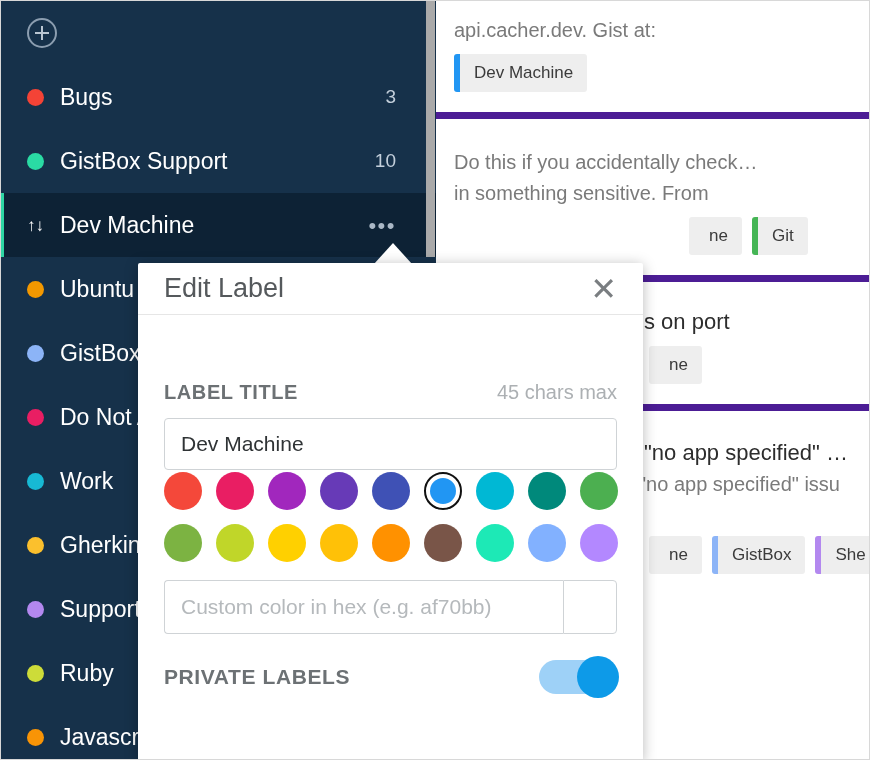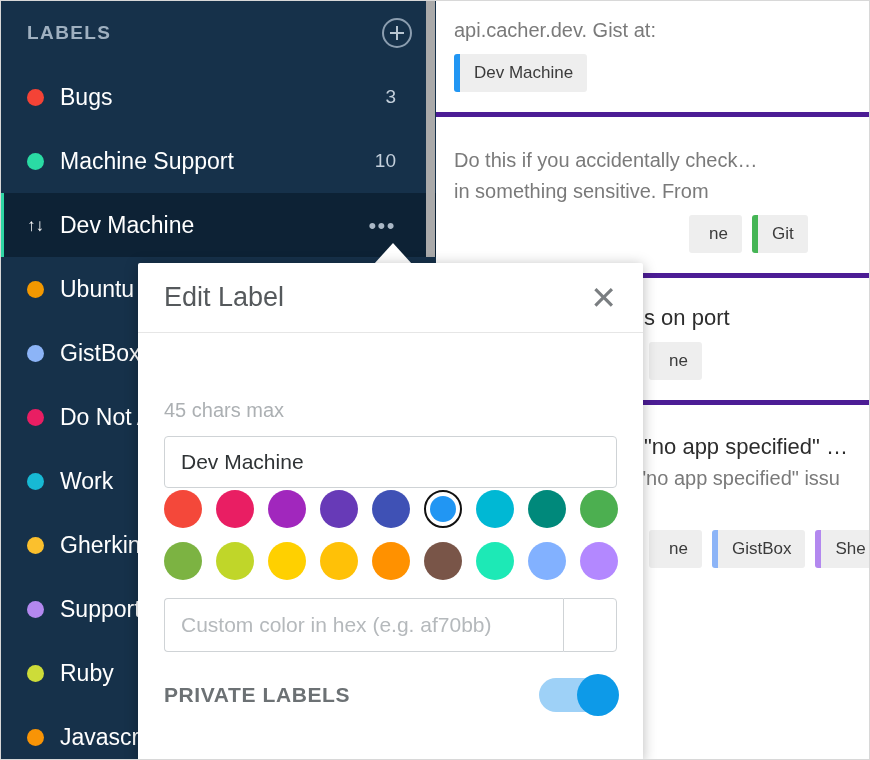--- a/index.html
+++ b/index.html
@@ -117,21 +117,21 @@
 
   
   #content {
     position: absolute;
     left: 435px; top: 0;
     width: 435px; height: 760px;
     background: #ffffff;
     overflow: hidden;
   }
   .card {
-    border-bottom: 5px solid #4c1d95;
+    border-bottom: 7px solid #4c1d95;
     padding: 0 0 0 18px;
   }
   .card-row { padding: 14px 0 16px 0; }
   .c-desc {
     color: #7a7a7a;
     font-size: 20px;
     line-height: 31px;
     white-space: nowrap;
   }
   .c-title {
@@ -204,21 +204,21 @@
   }
   #pop-arrow {
     position: absolute;
     left: 373px; top: 242px;
     width: 0; height: 0;
     border-left: 19px solid transparent;
     border-right: 19px solid transparent;
     border-bottom: 21px solid #ffffff;
   }
   .pop-header {
-    height: 70px;
+    height: 52px;
     display: flex;
     align-items: center;
     padding: 0 26px;
     border-bottom: 1px solid #e6e6e6;
   }
   .pop-title {
     flex: 1;
     font-size: 27px;
     color: #55595c;
   }
@@ -352,33 +352,32 @@
   }
 </style>
 </head>
 <body>
 
 <div id="root">
 
   <div id="sidebar">
 
     <div class="sb-header">
-      <div class="sb-title">LABELS</div>
       <div class="add-circle"></div>
     </div>
 
     <div class="sb-list" id="sb-list">
         <div class="sb-item">
           <span class="dot" style="background: rgb(244, 67, 54);"></span>
           <span class="sb-label">Bugs</span>
           <span class="sb-count">3</span>
         </div>
         <div class="sb-item">
           <span class="dot" style="background: rgb(42, 219, 164);"></span>
-          <span class="sb-label">Machine Support</span>
+          <span class="sb-label">GistBox Support</span>
           <span class="sb-count">10</span>
         </div>
         <div class="sb-item active">
           <span class="sortglyph">↑↓</span>
           <span class="sb-label">Dev Machine</span>
           <span class="sb-dots">•••</span>
         </div>
         <div class="sb-item">
           <span class="dot" style="background: rgb(243, 152, 0);"></span>
           <span class="sb-label">Ubuntu</span>
@@ -468,20 +467,21 @@
   <div id="popover">
 
     <div class="pop-header">
       <div class="pop-title">Edit Label</div>
       <div class="close-x">✕</div>
     </div>
 
     <div class="pop-body">
 
       <div class="field-head">
+        <div class="field-label">LABEL TITLE</div>
         <div class="field-hint">45 chars max</div>
       </div>
 
       <input class="text-input" type="text" value="Dev Machine" style="">
 
 
       <div class="swatch-grid" id="swatches">
           <div class="swatch-cell">
             <div class="swatch" style="background: rgb(244, 72, 58);"></div>
           </div>

